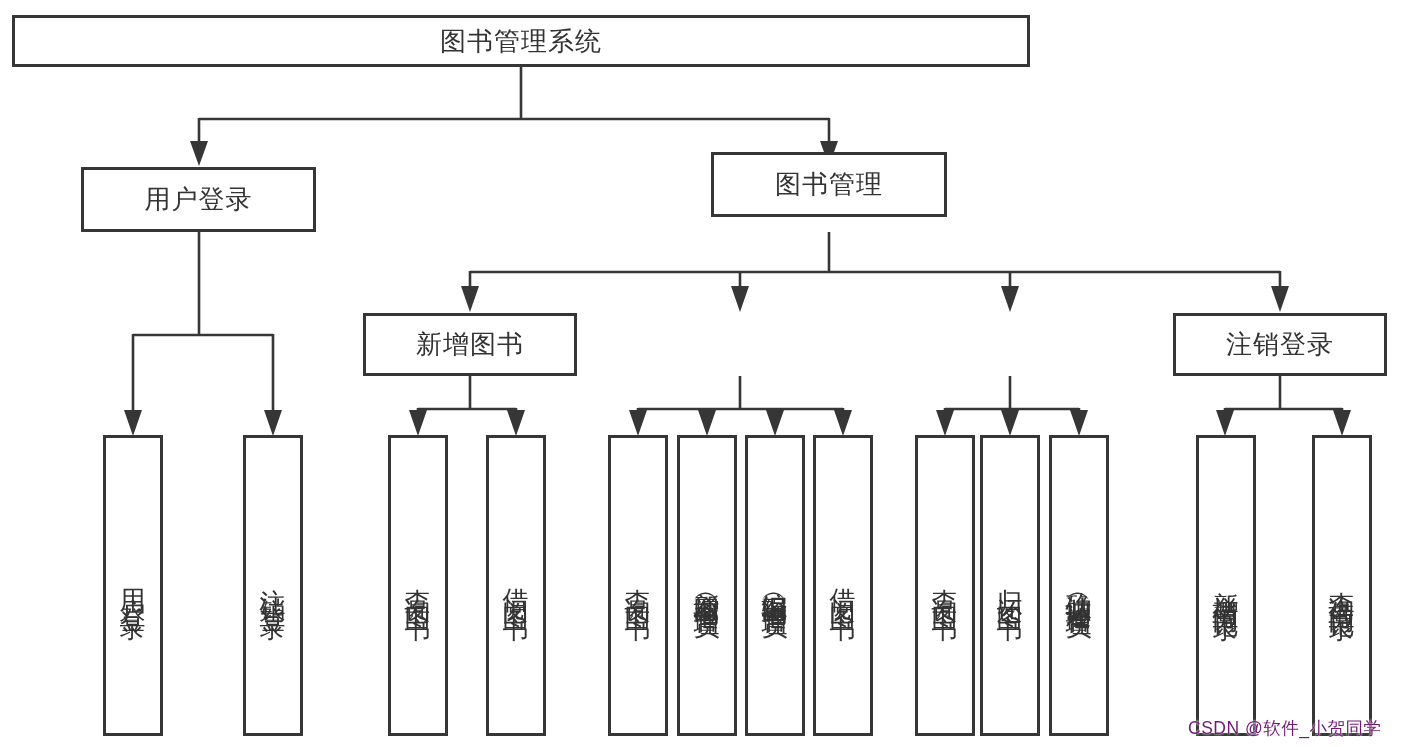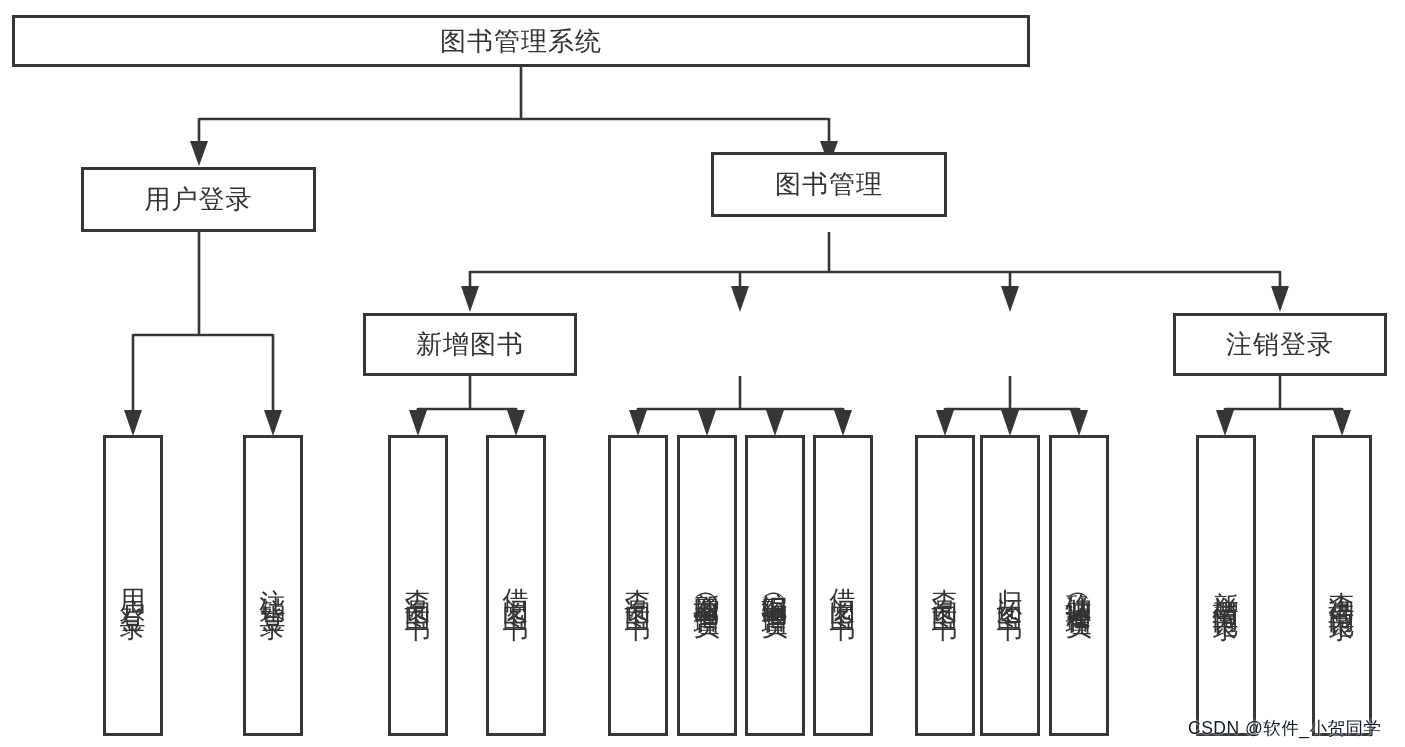--- a/index.html
+++ b/index.html
@@ -15,21 +15,21 @@
   }
   .leaf{padding:0;}
   .vtext{
     writing-mode:vertical-rl;text-orientation:mixed;
     line-height:1;white-space:nowrap;letter-spacing:9px;
   }
   .sp-s{letter-spacing:9px;}
   .sp-m{letter-spacing:5px;}
   .sp-l{letter-spacing:3px;}
   .watermark{
-    position:absolute;left:1188px;top:716px;font-size:17.5px;color:#0f172a;
+    position:absolute;left:1188px;top:716px;font-size:17.5px;color:#701a75;
     letter-spacing:0.5px;text-shadow:0 0 3px #ffffff, 0 0 1px #ffffff;
     white-space:nowrap;
   }
 </style>
 </head>
 <body>
 
 <div class="canvas">
 
   <svg class="connectors" viewBox="0 0 1405 747" xmlns="http://www.w3.org/2000/svg">

